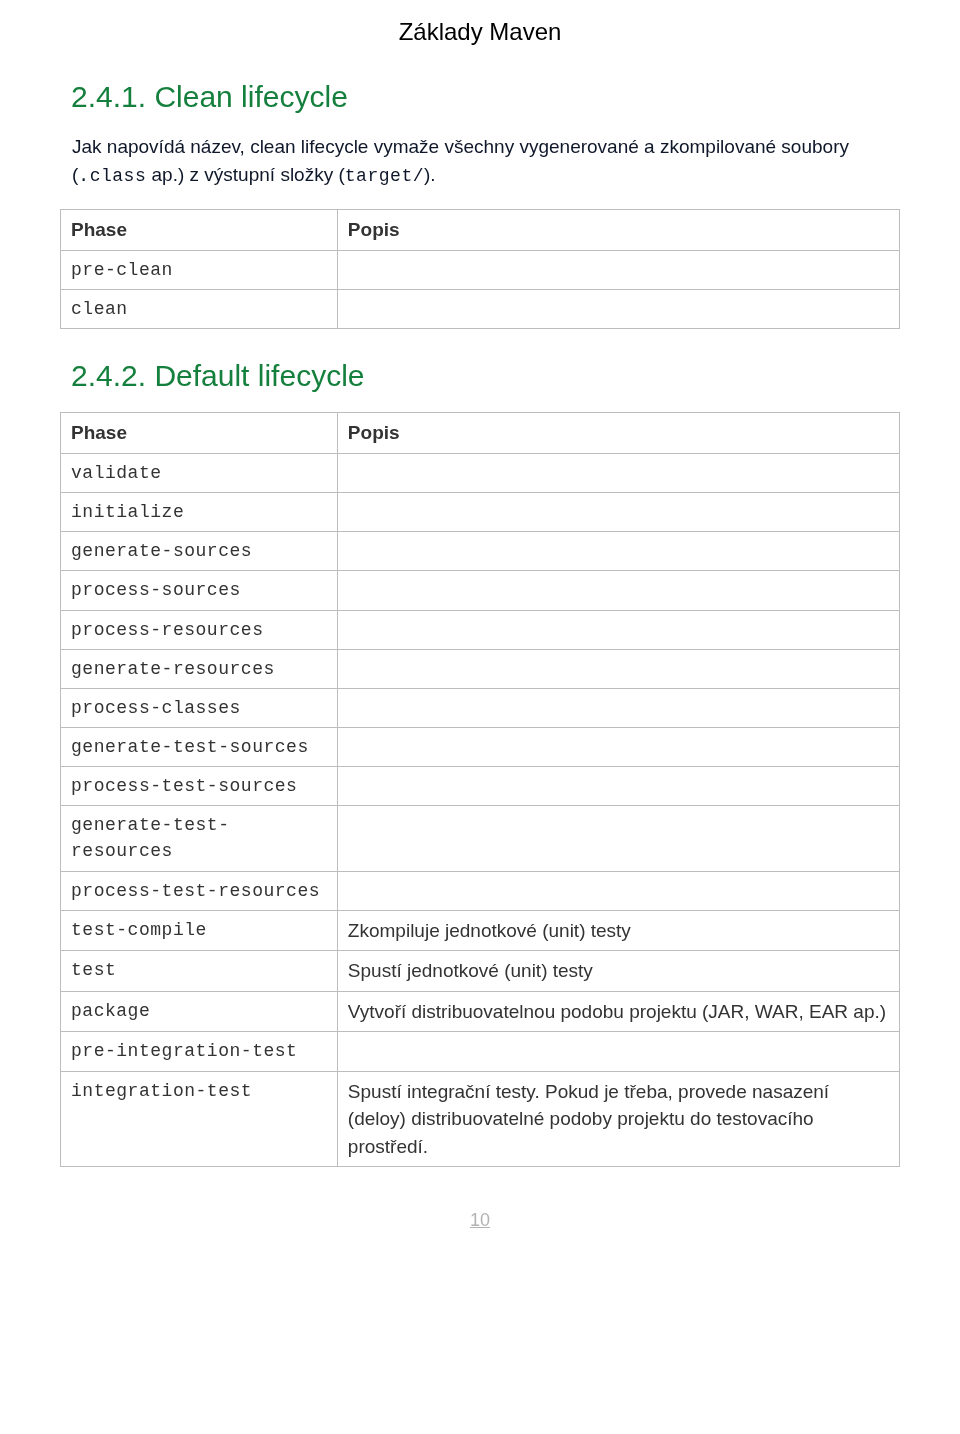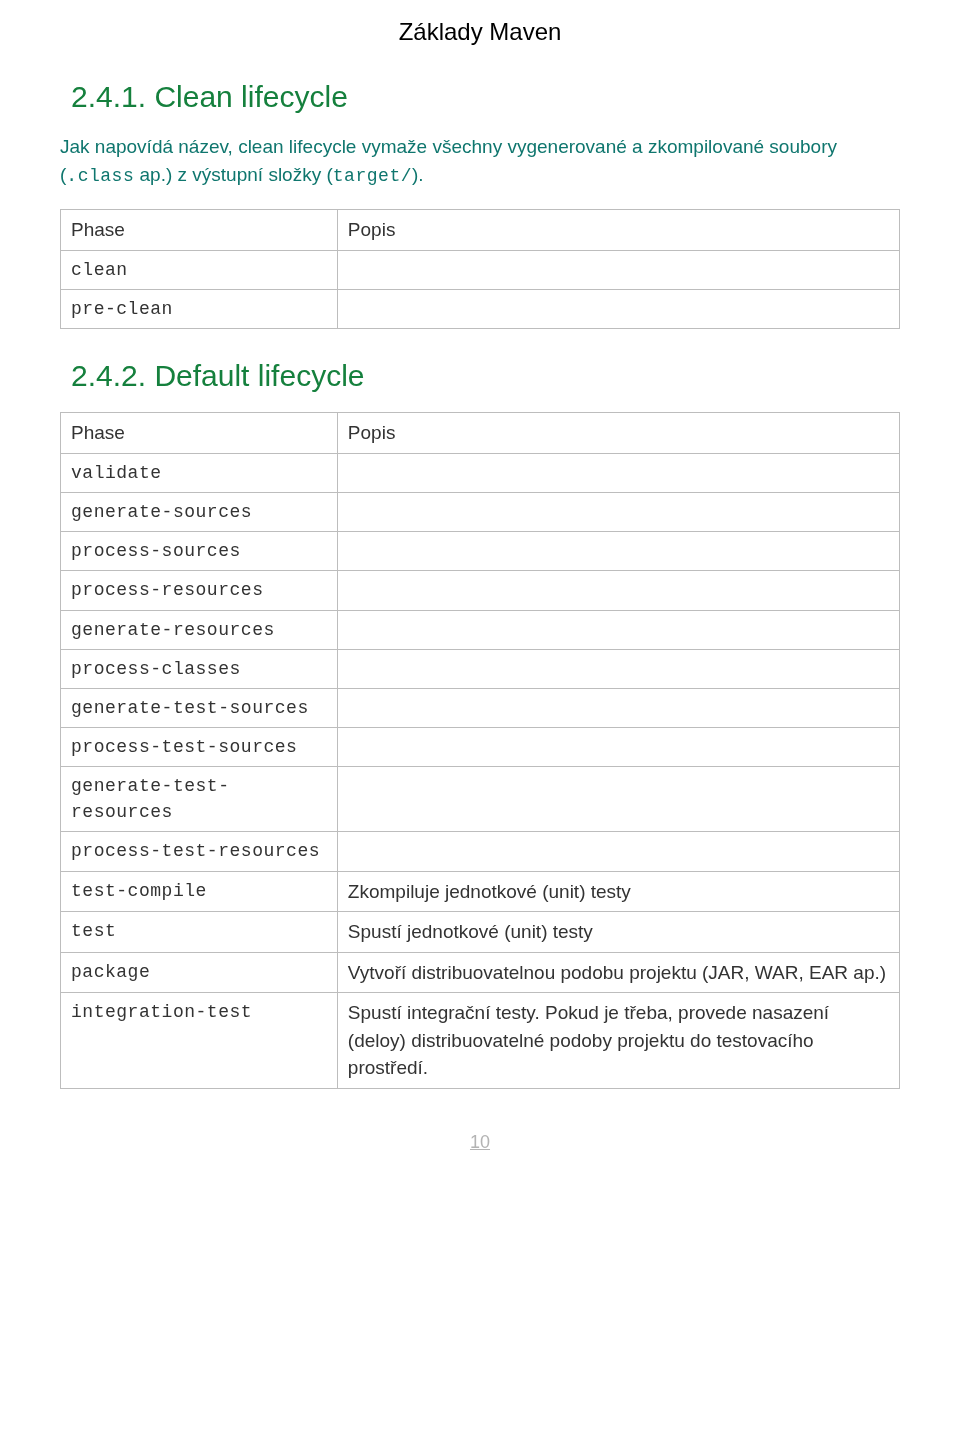--- a/index.html
+++ b/index.html
@@ -24,42 +24,42 @@
     font-weight: 300;
     margin: 5px 0 25px 0;
   }
   .h2 {
     color: #15803d;
     font-weight: 400;
     font-size: 30px;
     margin: 25px 0 15px 11px;
   }
   .para {
-    margin: 12px 0 20px 0;
-    color: #0f766e;
+    margin: 12px 0 20px 12px;
+    color: #0f172a;
   }
   .mono {
     font-family: "Courier New", Courier, monospace;
     font-size: 0.95em;
     letter-spacing: 0.5px;
   }
   table {
     border-collapse: collapse;
     width: 100%;
     margin: 10px 0 25px 0;
   }
   th, td {
     border: 1px solid #bdbdbd;
     padding: 6px 10px;
     text-align: left;
     vertical-align: top;
     font-weight: normal;
   }
   th {
-    font-weight: 400;
+    font-weight: 700;
   }
   .col-phase {
     width: 33%;
   }
   .col-popis {
     width: 67%;
   }
   .page-num {
     text-align: center;
     color: #b3b3b3;
@@ -81,42 +81,46 @@
 
 <table>
   <thead>
     <tr>
       <th class="col-phase">Phase</th>
       <th class="col-popis">Popis</th>
     </tr>
   </thead>
   <tbody id="table1-body">
       <tr>
-        <td class="mono col-phase">clean</td>
+        <td class="mono col-phase">pre-clean</td>
         <td class="col-popis"></td>
       </tr>
       <tr>
-        <td class="mono col-phase">pre-clean</td>
+        <td class="mono col-phase">clean</td>
         <td class="col-popis"></td>
       </tr>
     </tbody>
 </table>
 
 <h2 class="h2">2.4.2. Default lifecycle</h2>
 
 <table>
   <thead>
     <tr>
       <th class="col-phase">Phase</th>
       <th class="col-popis">Popis</th>
     </tr>
   </thead>
   <tbody id="table2-body">
       <tr>
         <td class="mono col-phase">validate</td>
+        <td class="col-popis"></td>
+      </tr>
+      <tr>
+        <td class="mono col-phase">initialize</td>
         <td class="col-popis"></td>
       </tr>
       <tr>
         <td class="mono col-phase">generate-sources</td>
         <td class="col-popis"></td>
       </tr>
       <tr>
         <td class="mono col-phase">process-sources</td>
         <td class="col-popis"></td>
       </tr>
@@ -154,19 +158,23 @@
       </tr>
       <tr>
         <td class="mono col-phase">test</td>
         <td class="col-popis">Spustí jednotkové (unit) testy</td>
       </tr>
       <tr>
         <td class="mono col-phase">package</td>
         <td class="col-popis">Vytvoří distribuovatelnou podobu projektu (JAR, WAR, EAR ap.)</td>
       </tr>
       <tr>
+        <td class="mono col-phase">pre-integration-test</td>
+        <td class="col-popis"></td>
+      </tr>
+      <tr>
         <td class="mono col-phase">integration-test</td>
         <td class="col-popis">Spustí integrační testy. Pokud je třeba, provede nasazení (deloy) distribuovatelné podoby projektu do testovacího prostředí.</td>
       </tr>
     </tbody>
 </table>
 
 <div class="page-num">10</div>
 
 </body></html>

